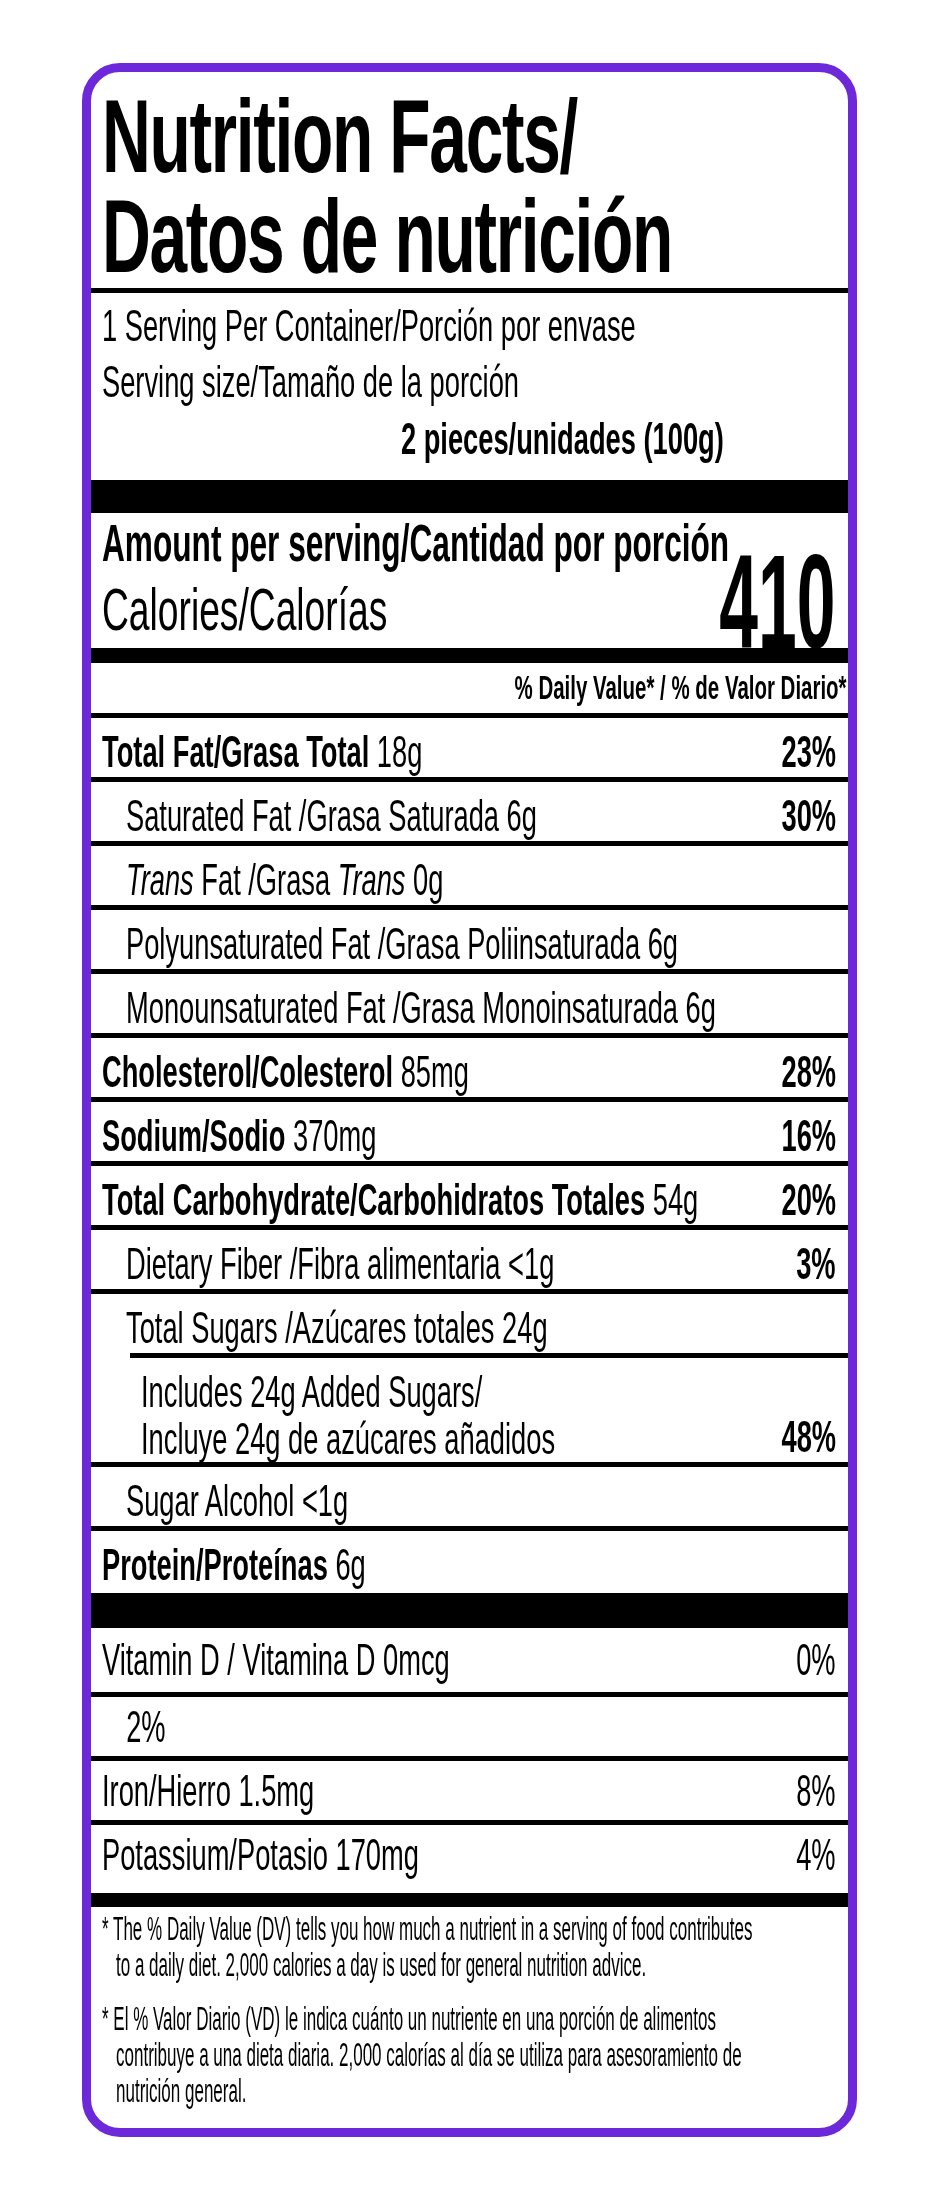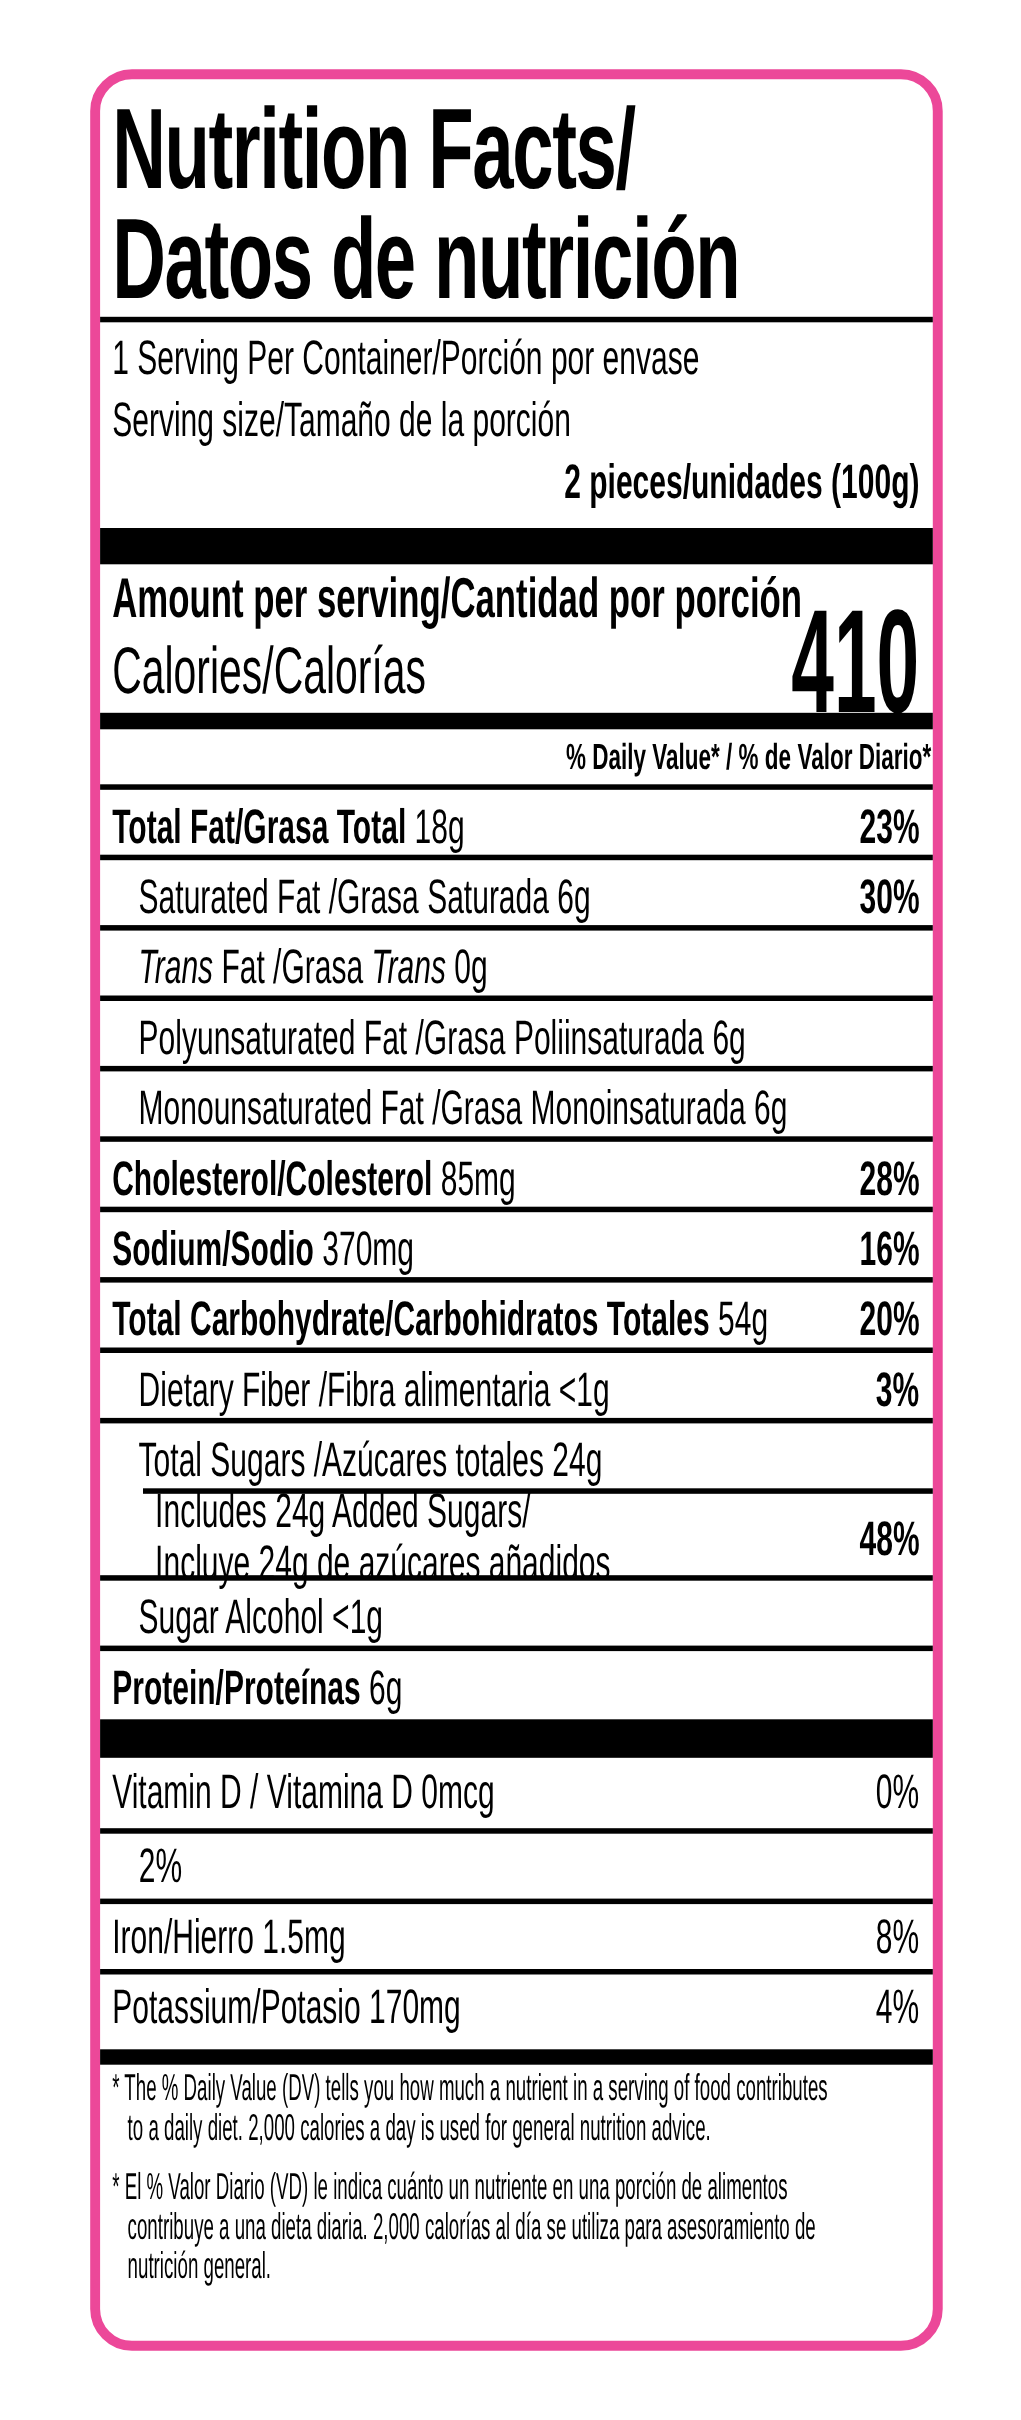--- a/index.html
+++ b/index.html
@@ -5,57 +5,57 @@
   html,body{margin:0;padding:0;}
   body{
     width:928px;height:2200px;position:relative;
     background:#ffffff;color:#000;
     font-family:"Liberation Sans", sans-serif;
     overflow:hidden;
   }
   .panel{
     position:absolute;left:82px;top:63px;
     width:757px;height:2056px;
-    border:9px solid #ec4899;border-radius:38px;
+    border:9px solid #6d28d9;border-radius:38px;
     background:#fff;
   }
   
   .sx{display:inline-block;transform:scaleX(.62);transform-origin:0 50%;white-space:nowrap;}
   .sxr{display:inline-block;transform:scaleX(.62);transform-origin:100% 50%;white-space:nowrap;}
   .title .sx{transform:scaleX(.65);}
   .foot .sx{transform:scaleX(.5);}
   .calval .sxr{transform:scaleX(.52);}
   .b{font-weight:bold;}
   .it{font-style:italic;}
 
   .title{margin-top:14px;padding-left:11px;font-size:104px;line-height:100px;font-weight:bold;letter-spacing:-2px;}
   .rule{height:5px;background:#000;margin-top:2px;}
   .servings{margin-top:5px;padding-left:11px;font-size:44px;line-height:56px;}
   .ssize{padding-left:11px;font-size:44px;line-height:56px;font-weight:normal;}
-  .ssval{font-size:44px;line-height:58px;font-weight:bold;text-align:right;padding-right:12px;}
+  .ssval{font-size:44px;line-height:58px;font-weight:bold;text-align:center;padding-right:12px;}
   .bar1{height:33px;background:#000;margin-top:12px;}
   .amount{margin-top:8px;padding-left:11px;font-size:51px;line-height:46px;font-weight:bold;}
   .calsec{position:relative;height:81px;}
   .callabel{position:absolute;left:11px;bottom:-2px;font-size:60px;line-height:80px;font-weight:normal;}
   .calval{position:absolute;right:12px;bottom:-4px;font-size:134px;line-height:100px;font-weight:bold;}
   .bar2{height:15px;background:#000;}
   .dvh{height:50px;font-size:33px;line-height:50px;font-weight:bold;text-align:right;padding-right:1px;}
 
   .nrow{
     display:flex;justify-content:space-between;align-items:flex-end;
     height:64px;border-top:5px solid #000;box-sizing:border-box;
     font-size:44px;padding-left:11px;
   }
   .nrow .nlabel{flex:1 1 0;min-width:0;}
   .nrow .ndv{flex:0 0 auto;font-weight:bold;padding-right:12px;}
   .ind1{padding-left:24px;}
   .ind2{padding-left:39px;}
   .subdiv{height:5px;background:#000;margin-left:39px;}
   .noline{border-top:none;}
-  .tall{height:74px;align-items:center;padding-top:3px;}
+  .tall{height:104px;align-items:flex-end;padding-top:3px;}
   .tall .nlabel{line-height:47px;}
   .tall .ndv{padding-top:6px;}
 
   .bar3{height:35px;background:#000;margin-top:3px;}
   .vrow{
     display:flex;justify-content:space-between;align-items:center;
     height:64px;border-top:5px solid #000;box-sizing:border-box;
     font-size:44px;padding-left:11px;
   }
   .vrow.first{border-top:none;text-align:center;}

